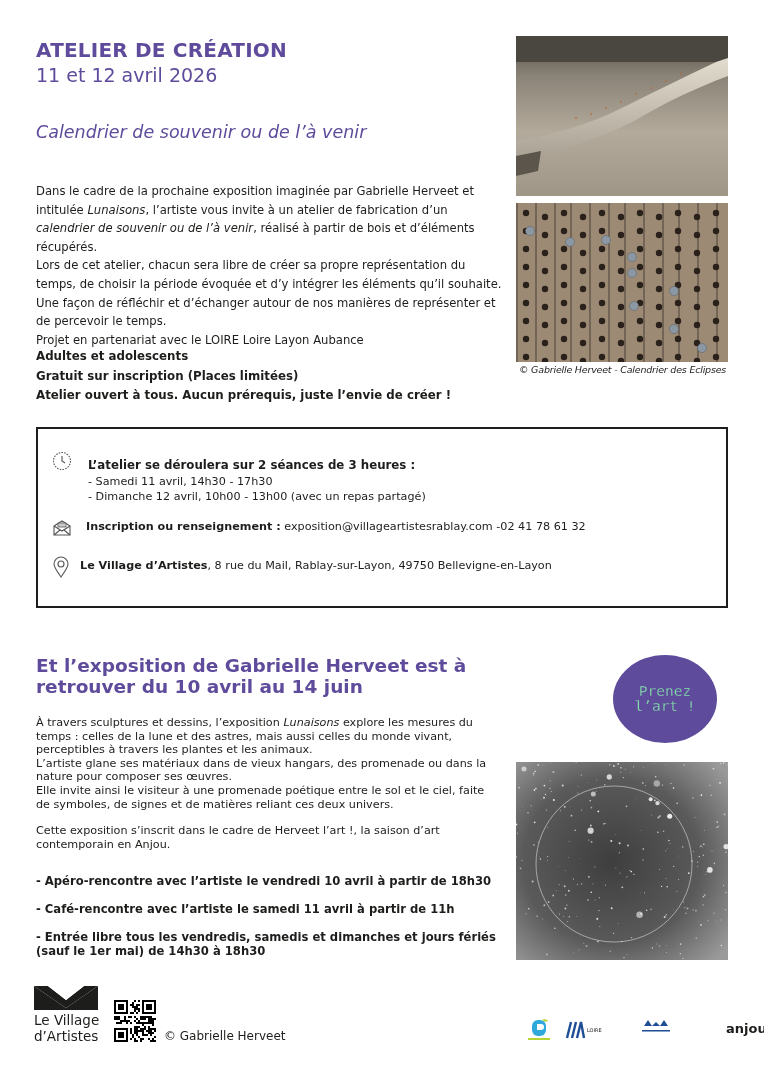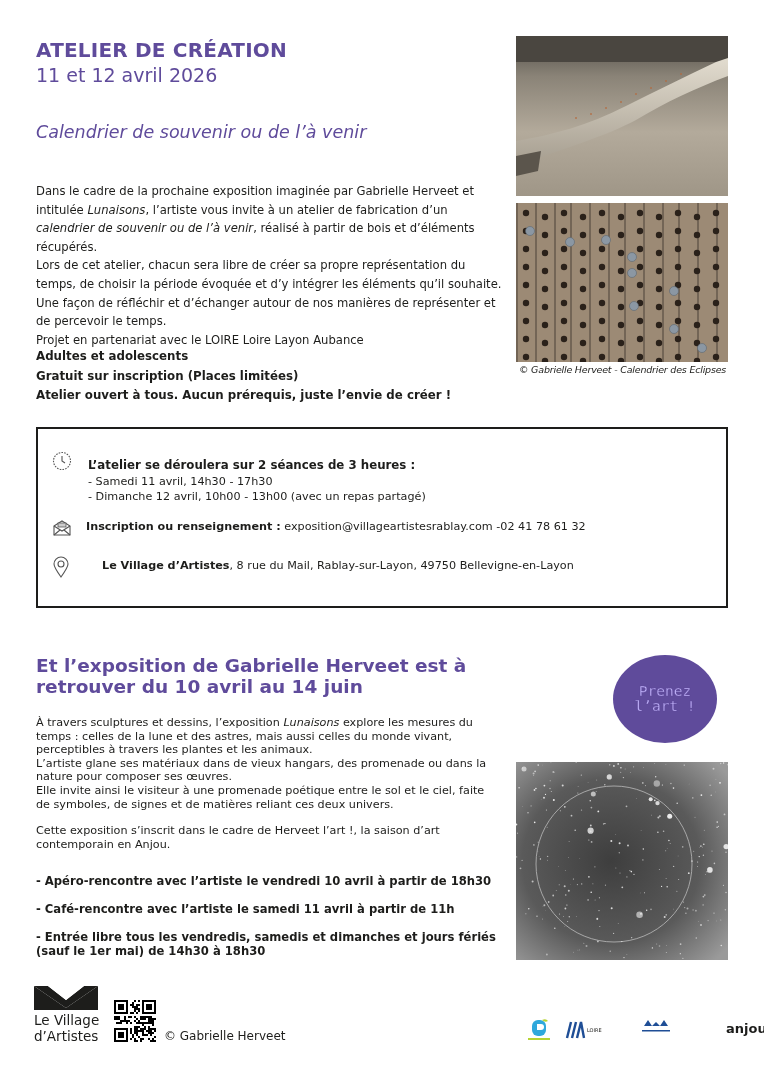--- a/index.html
+++ b/index.html
@@ -21,21 +21,21 @@
   .info-row { position: absolute; font-size: 11.2px; line-height: 15.6px; }
   .info-row b { font-weight: bold; }
   .icon { position: absolute; }
   .sec2 { left: 36px; top: 655px; font-size: 18.5px; font-weight: bold; line-height: 21px; width: 520px; }
   .expo { left: 36px; top: 716px; width: 460px; font-size: 11.2px; line-height: 13.6px; }
   .expo i { font-style: italic; }
   .events { left: 36px; top: 874px; width: 460px; font-size: 11.6px; font-weight: bold; line-height: 14px; }
   .events div { margin-bottom: 14px; }
   .badge { left: 613px; top: 655px; width: 104px; height: 88px; border-radius: 50%; background: #5f4b9b;
            display: flex; flex-direction: column; align-items: center; justify-content: center; }
-  .badge span { font-family: "DejaVu Sans Mono", monospace; color: #c4b5fd; font-size: 14.5px; line-height: 15px;
+  .badge span { font-family: "DejaVu Sans Mono", monospace; color: #86efac; font-size: 14.5px; line-height: 15px;
                 text-shadow: 0 0 1px #5f4b9b; -webkit-text-stroke: 0.3px #5f4b9b; }
   .footer-logo-text { left: 34px; top: 1013px; font-size: 13.5px; line-height: 15.5px; }
   .qr { left: 114px; top: 1000px; width: 42px; height: 42px; }
   .credit { left: 164px; top: 1029px; font-size: 12px; text-align: center; }
   .partner { position: absolute; }
 </style>
 </head>
 <body>
 
 <div class="abs purple h-title">ATELIER DE CRÉATION</div>
@@ -236,21 +236,21 @@
   <div class="info-row" style="left:48px; top:90px;">
     <b>Inscription ou renseignement :</b><span> exposition@villageartistesrablay.com -02 41 78 61 32</span>
   </div>
 
   <span class="icon" style="left:14px; top:127px;">
     <svg width="18" height="22" viewBox="0 0 18 22">
         <path d="M9 21 C4 14 2 11 2 8 A7 7 0 0 1 16 8 C16 11 14 14 9 21 Z" fill="none" stroke="#555" stroke-width="1.1"></path>
         <circle cx="9" cy="8" r="3" fill="none" stroke="#555" stroke-width="1.1"></circle>
       </svg>
   </span>
-  <div class="info-row" style="left:42px; top:129px;margin-left:22px;">
+  <div class="info-row" style="left:42px; top:129px;">
     <b>Le Village d’Artistes</b><span>, 8 rue du Mail, Rablay-sur-Layon, 49750 Bellevigne-en-Layon</span>
   </div>
 </div>
 
 <div class="abs purple sec2">Et l’exposition de Gabrielle Herveet est à retrouver du 10 avril au 14 juin</div>
 
 <div class="abs expo">
   <div><span>À travers sculptures et dessins, l’exposition </span><i>Lunaisons</i><span> explore les mesures du temps : celles de la lune et des astres, mais aussi celles du monde vivant, perceptibles à travers les plantes et les animaux.</span></div>
   <div>L’artiste glane ses matériaux dans de vieux hangars, des promenade ou dans la nature pour composer ses œuvres.</div>
   <div>Elle invite ainsi le visiteur à une promenade poétique entre le sol et le ciel, faite de symboles, de signes et de matières reliant ces deux univers.</div>

